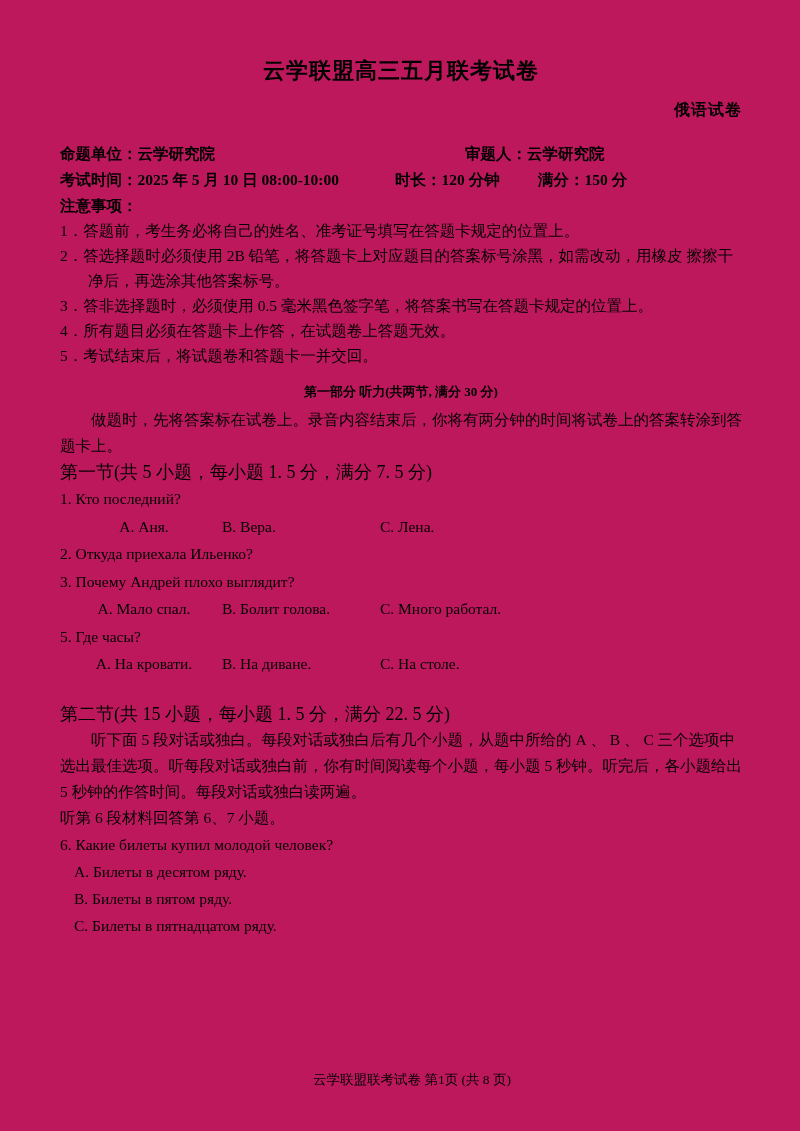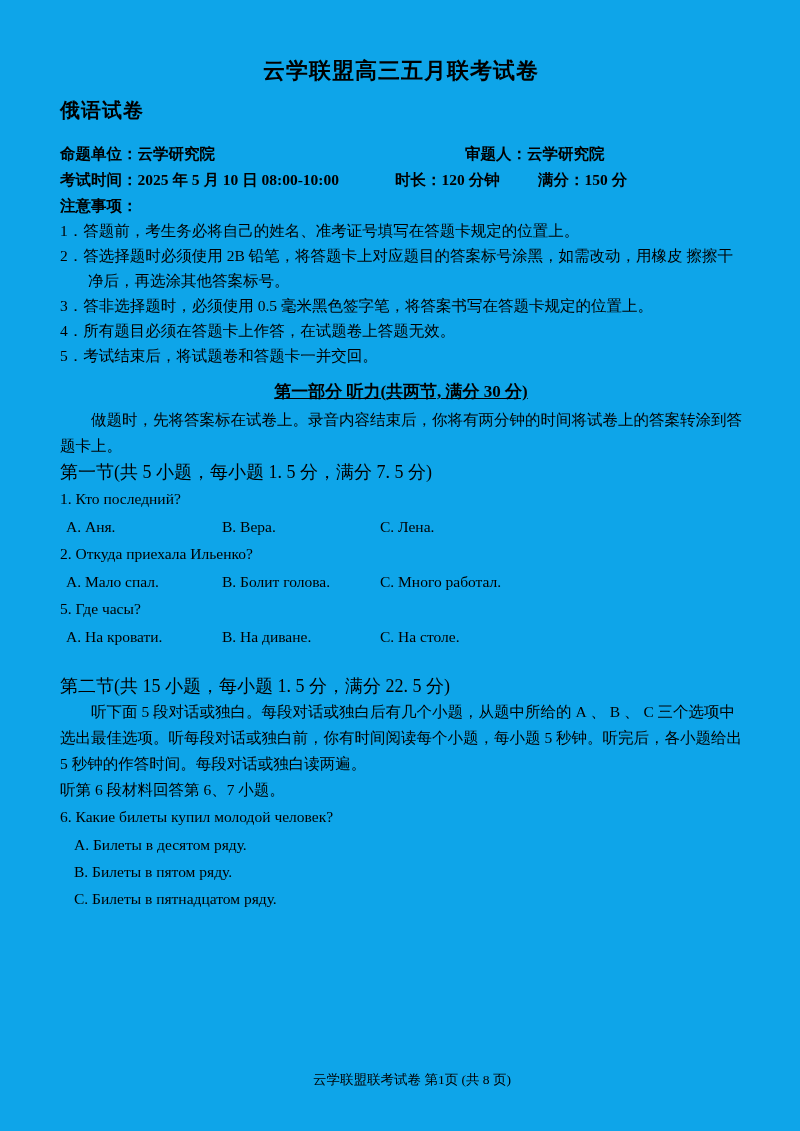--- a/index.html
+++ b/index.html
@@ -6,37 +6,37 @@
   html, body { background: #ffffff; }
   body {
     width: 800px;
     font-family: "Liberation Serif", "DejaVu Serif", serif;
     color: #000;
   }
   .page {
     position: relative;
     width: 800px;
     height: 1131px;
-    background: #0ea5e9;
+    background: #be185d;
     overflow: hidden;
   }
   .content {
     padding: 56px 58px 0 60px;
   }
   .doc-title {
     text-align: center;
     font-size: 22px;
     font-weight: 700;
     line-height: 30px;
     letter-spacing: 1px;
     font-family: "Liberation Sans", "DejaVu Sans", sans-serif;
   }
   .doc-subtitle {
-    text-align: left;
-    font-size: 20px;
+    text-align: right;
+    font-size: 16px;
     font-weight: 700;
     line-height: 28px;
     margin-top: 10px;
     letter-spacing: 1px;
     font-family: "Liberation Sans", "DejaVu Sans", sans-serif;
   }
   .meta { margin-top: 17px; font-weight: 700; font-size: 15.5px; }
   .meta-line { display: flex; line-height: 26px; }
   .meta-issuer { flex: 0 0 405px; }
   .meta-time { flex: 0 0 335px; }
@@ -44,34 +44,33 @@
   .notes { font-size: 15.5px; }
   .notes-heading { font-weight: 700; line-height: 25px; }
   .note-item {
     line-height: 25px;
     padding-left: 28px;
     text-indent: -28px;
   }
   .part-heading {
     text-align: center;
     font-weight: 700;
-    font-size: 17px;
+    font-size: 13px;
     line-height: 27px;
     margin-top: 10px;
     margin-bottom: 2px;
-    text-decoration: underline;
   }
   .para { font-size: 15.5px; line-height: 26px; }
   .indent { text-indent: 2em; }
   .section-heading { font-size: 18px; line-height: 26px; }
   .s2 { margin-top: 23px; }
   .question { font-size: 15.5px; }
   .q-text { line-height: 27.5px; }
   .options-row { display: flex; line-height: 27.5px; padding-left: 6px; }
-  .opt-a { flex: 0 0 156px; }
+  .opt-a { flex: 0 0 156px; text-align: center; }
   .opt-b { flex: 0 0 158px; }
   .opt-c { flex: 1; }
   .opt-stacked { line-height: 27px; padding-left: 14px; }
   .footer {
     position: absolute;
     left: 0;
     right: 0;
     bottom: 42px;
     text-align: center;
     font-size: 13.5px;
@@ -121,20 +120,21 @@
         <span class="opt-b">В. Вера.</span>
         <span class="opt-c">С. Лена.</span>
       </div>
     </div>
 
     <div class="question">
       <div class="q-text">2. Откуда приехала Ильенко?</div>
     </div>
 
     <div class="question">
+      <div class="q-text">3. Почему Андрей плохо выглядит?</div>
       <div class="options-row">
         <span class="opt-a">А. Мало спал.</span>
         <span class="opt-b">В. Болит голова.</span>
         <span class="opt-c">С. Много работал.</span>
       </div>
     </div>
 
 
     <div class="question">
       <div class="q-text">5. Где часы?</div>

